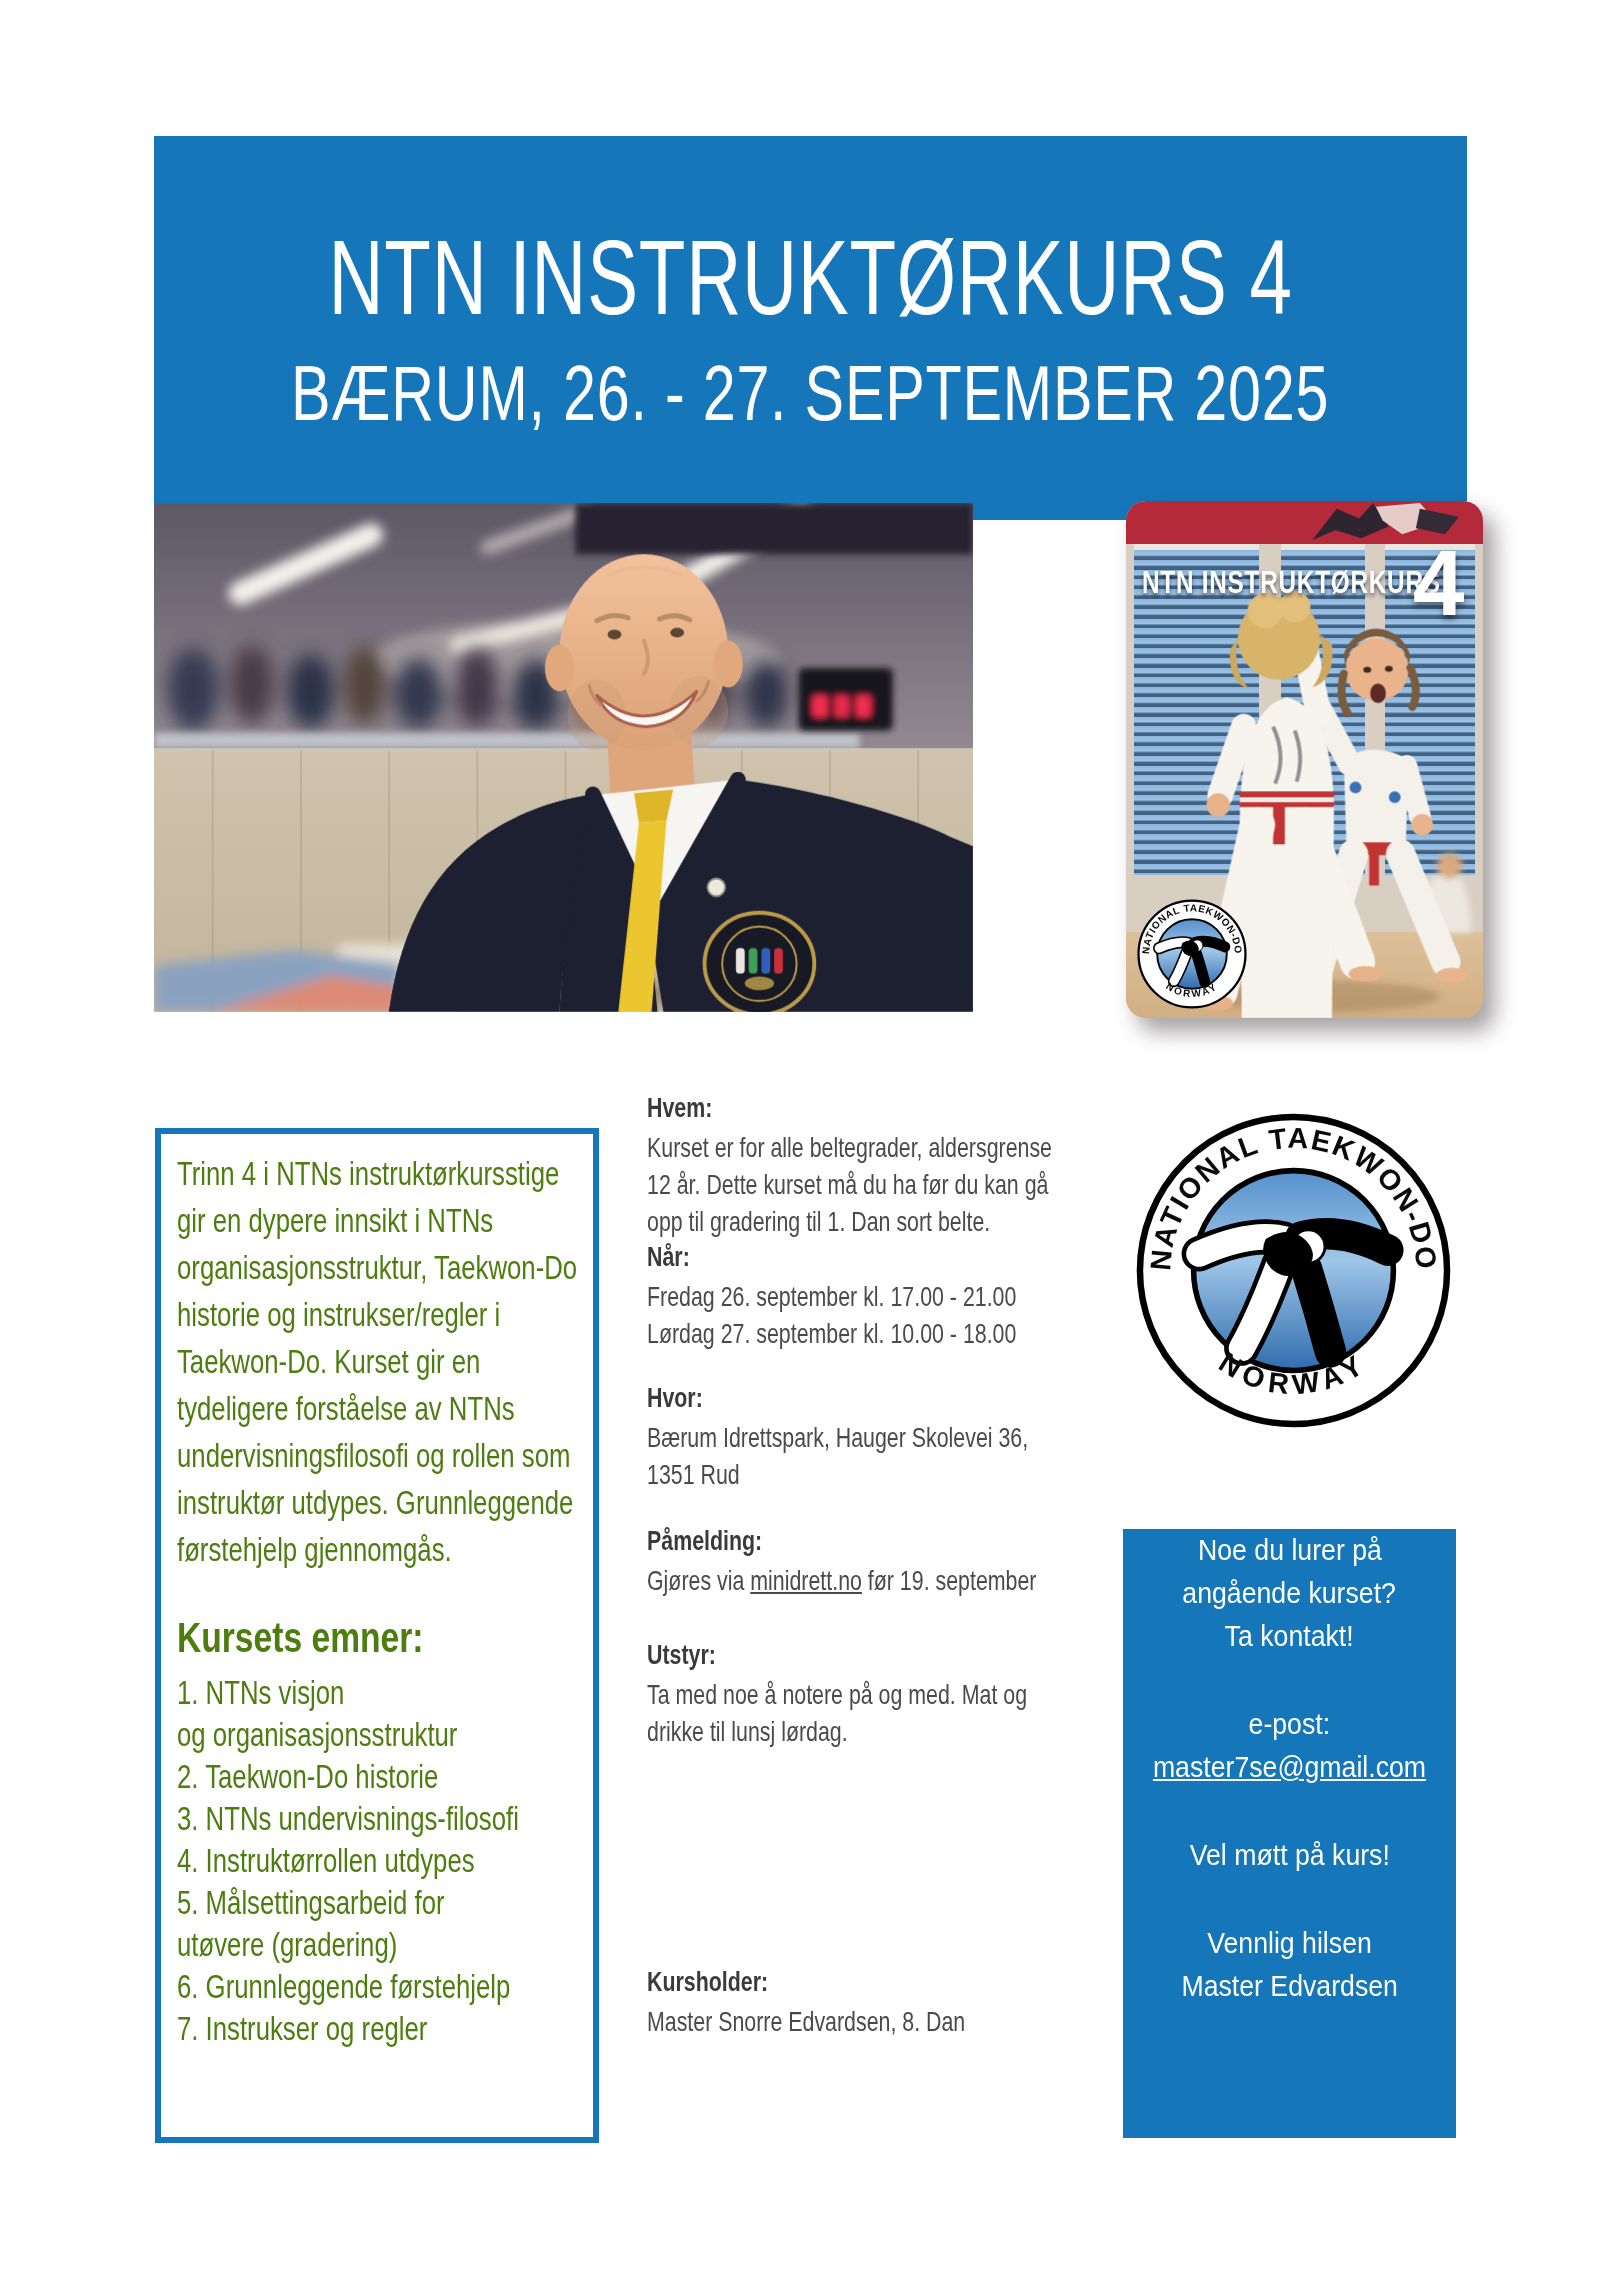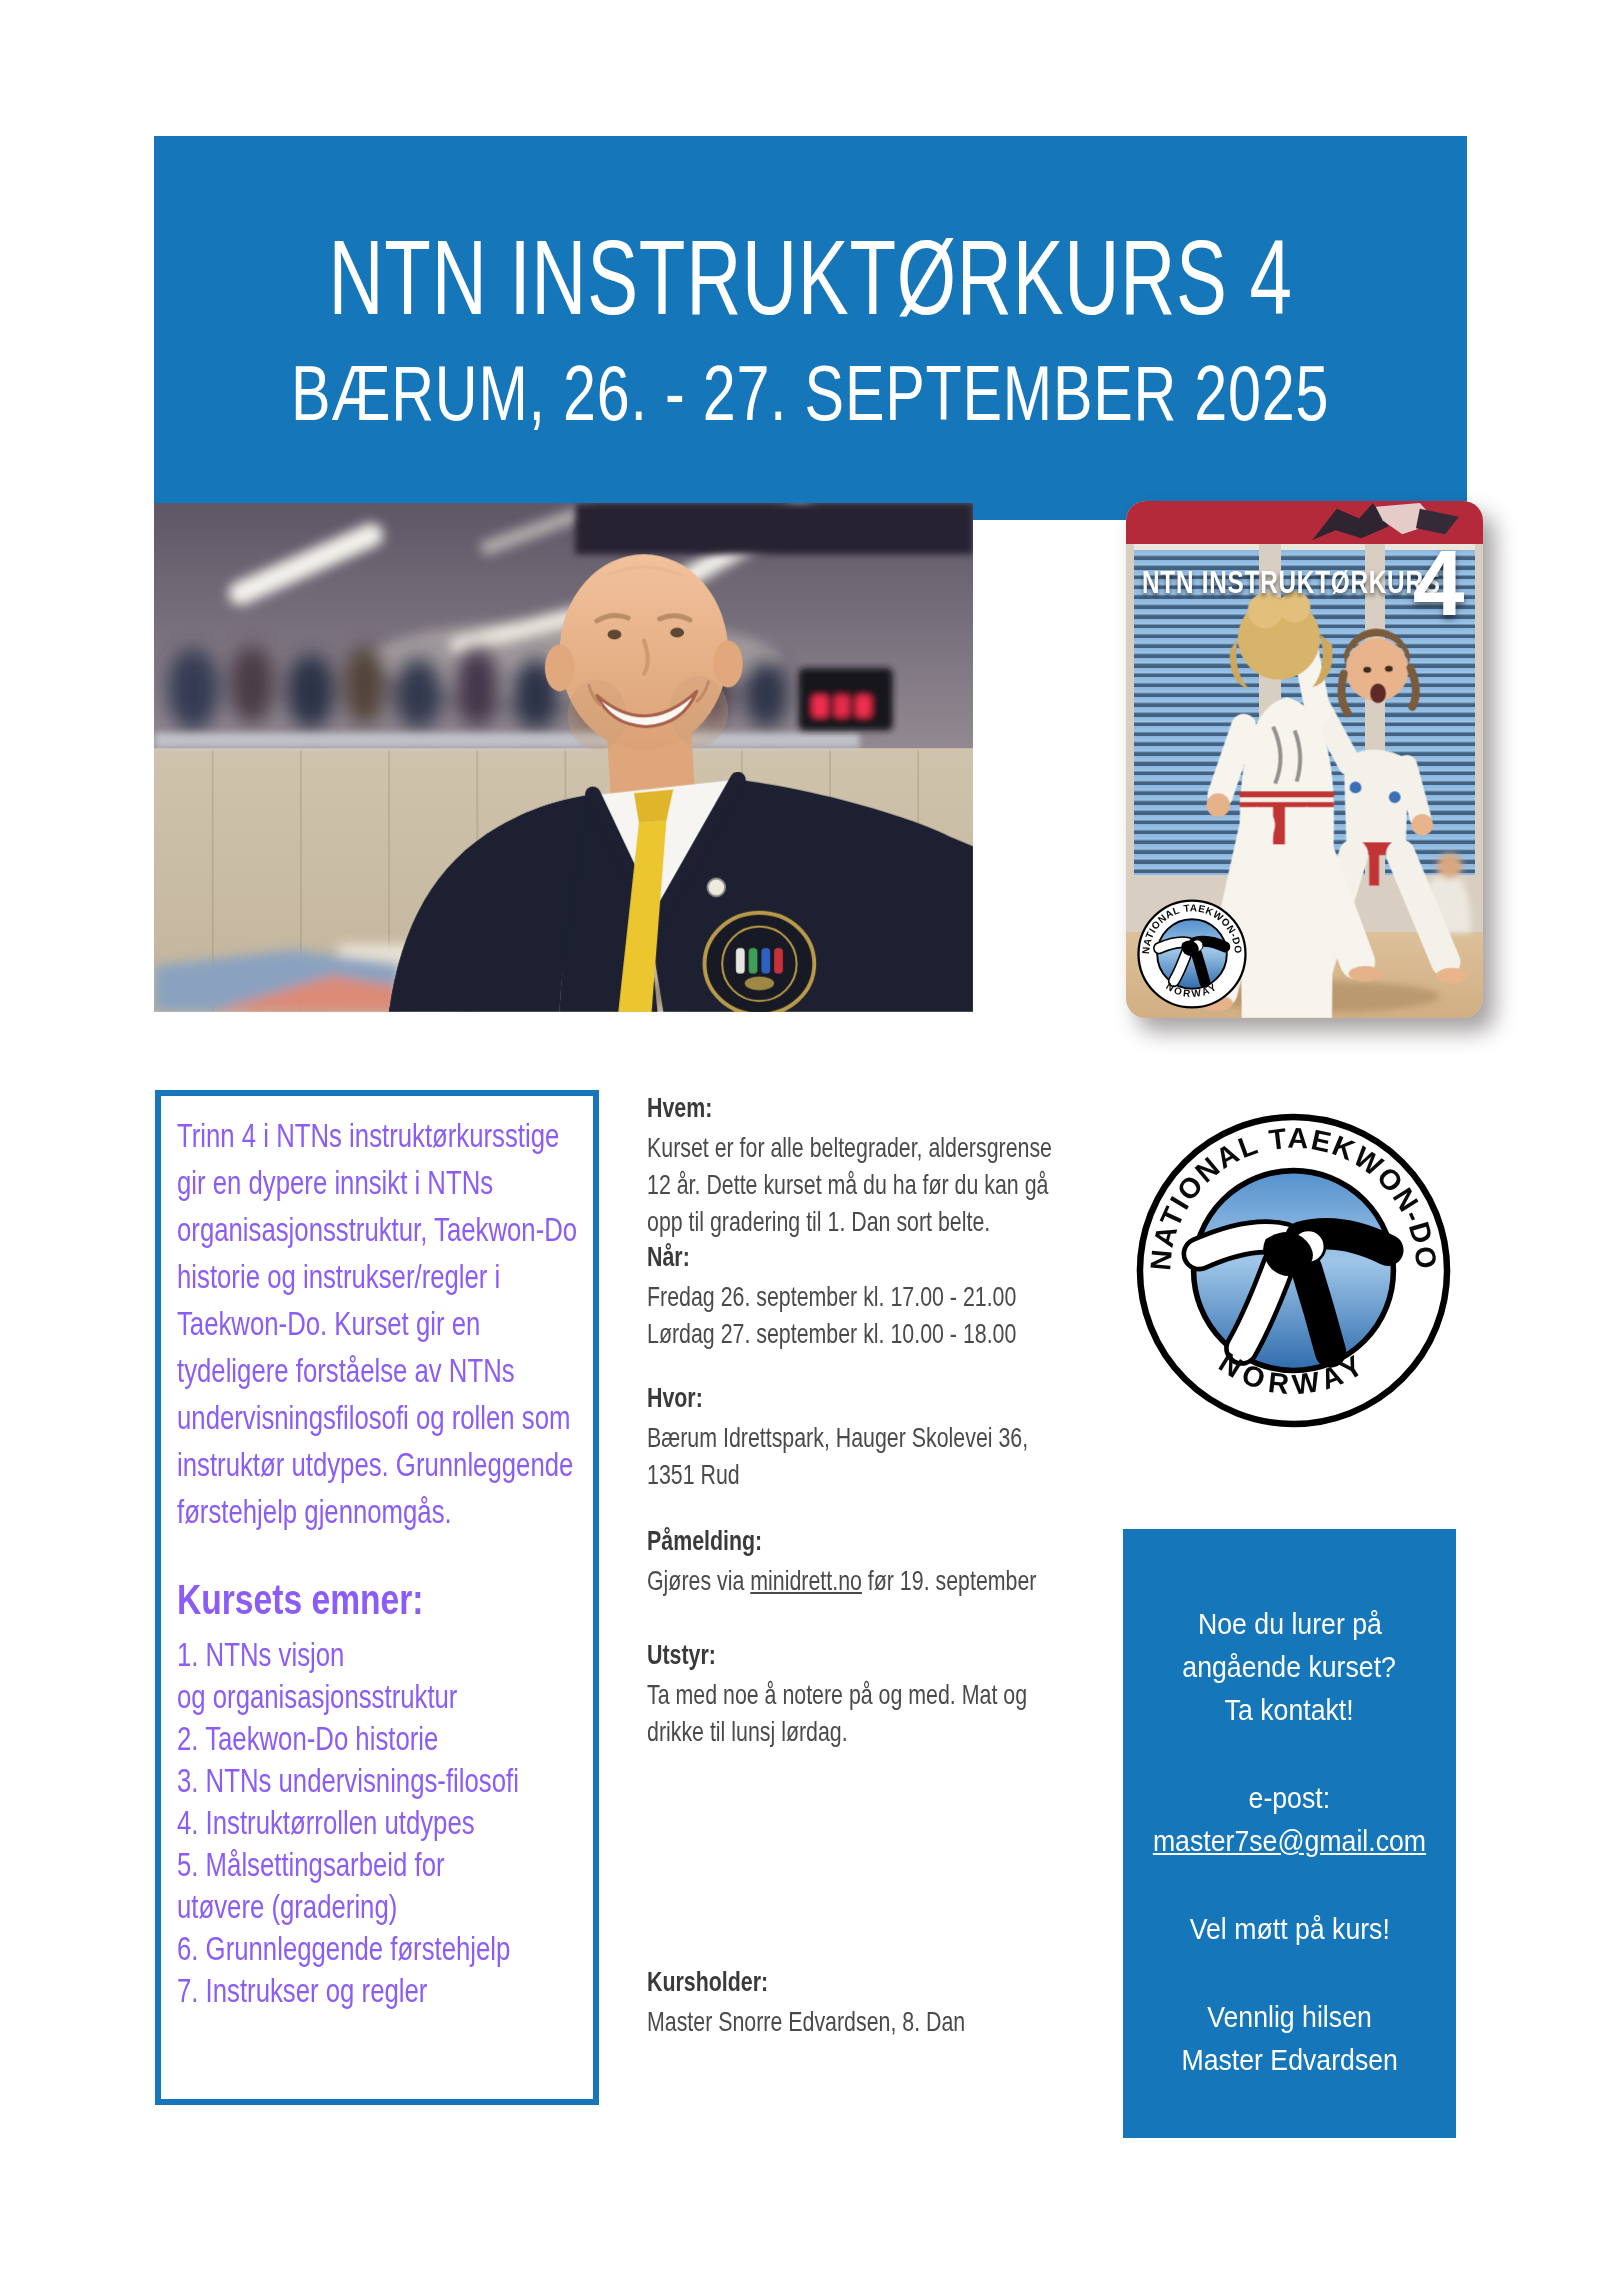--- a/index.html
+++ b/index.html
@@ -30,43 +30,43 @@
   .poster-kids{position:absolute;left:0;top:0;width:100%;height:100%;}
   .poster-title{position:absolute;left:15.7px;top:45px;width:333px;color:#fff;}
   .poster-title-main{position:absolute;left:0;top:17.6px;font-size:32px;font-weight:bold;white-space:nowrap;
       display:inline-block;transform:scaleX(0.76);transform-origin:0 50%;
       text-shadow:0 2.9px 4.9px rgba(0,0,0,.55);letter-spacing:1px;}
   .poster-title-num{position:absolute;left:271px;top:-15.7px;font-size:93px;font-weight:bold;
       text-shadow:0 3.9px 5.9px rgba(0,0,0,.5);}
   .poster-logo{position:absolute;left:7.8px;bottom:5.9px;}
 
   
-  .intro-box{position:absolute;left:155px;top:1090px;width:444px;height:1015px;box-sizing:border-box;
-      border:6.9px solid #1576b9;background:#fff;padding:15.7px 7.8px 0 15.7px;color:#8b5cf6;}
+  .intro-box{position:absolute;left:155px;top:1128px;width:444px;height:1015px;box-sizing:border-box;
+      border:6.9px solid #1576b9;background:#fff;padding:15.7px 7.8px 0 15.7px;color:#4d7c0f;}
   .intro-par{width:534px;font-size:33px;line-height:47px;transform:scaleX(0.78);transform-origin:0 0;}
   .intro-heading{margin-top:41px;font-size:42px;font-weight:bold;white-space:nowrap;
       transform:scaleX(0.80);transform-origin:0 0;}
   .intro-items{margin-top:10px;}
   .intro-item{font-size:33px;line-height:42px;white-space:nowrap;
       transform:scaleX(0.78);transform-origin:0 0;}
 
   
   .sec{position:absolute;left:647px;width:608px;color:#4a4a4a;}
   .narrow{transform:scaleX(0.78);transform-origin:0 0;}
   .sec-label{font-size:27.4px;font-weight:bold;color:#3a3a3a;white-space:nowrap;margin-bottom:4.9px;}
   .sec-line{font-size:27.4px;line-height:37px;white-space:nowrap;}
   .ulink{text-decoration:underline;color:inherit;cursor:pointer;}
 
   
   .big-logo{position:absolute;left:1127px;top:1104px;}
 
   
   .contact-box{position:absolute;left:1123px;top:1529px;width:333px;height:609px;background:#1576b9;
       color:#fff;display:flex;flex-direction:column;align-items:center;text-align:center;
-      padding-top:74px;box-sizing:border-box;}
+      box-sizing:border-box;}
   .cb-line{font-size:29px;line-height:43px;white-space:nowrap;transform:scaleX(0.92);transform-origin:50% 0;}
   .cb-gap{height:45px;}
   .cb-email{font-size:29px;line-height:43px;text-decoration:underline;color:#fff;white-space:nowrap;
       transform:scaleX(0.92);transform-origin:50% 0;cursor:pointer;}
 </style>
 </head>
 <body>
 
 <svg width="0" height="0" style="position:absolute" aria-hidden="true">
   <defs>

